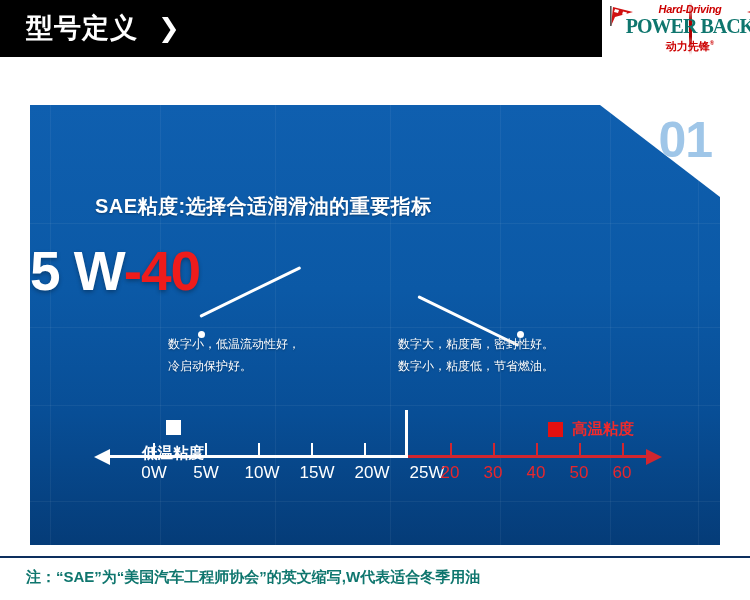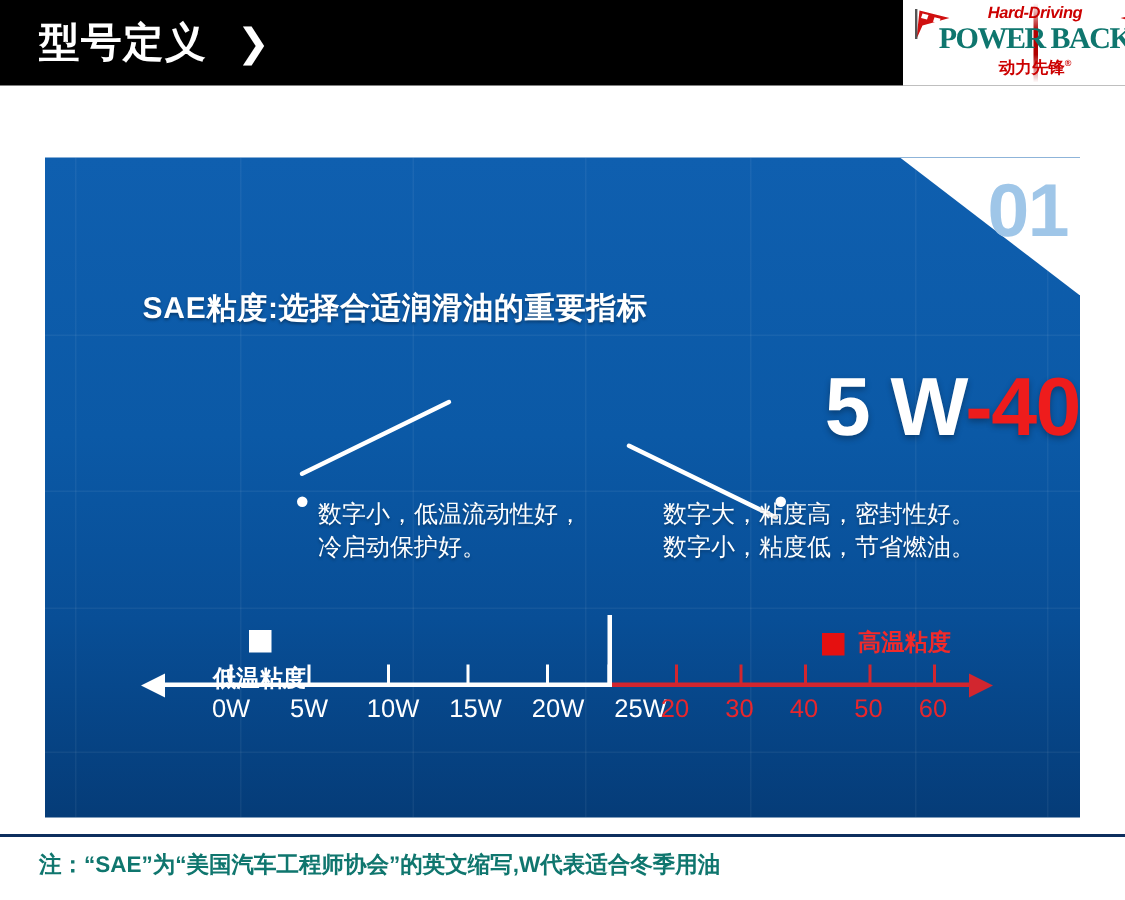--- a/index.html
+++ b/index.html
@@ -152,21 +152,21 @@
     letter-spacing: 0.5px;
     line-height: 26px;
     white-space: nowrap;
     text-shadow: 0 1px 2px rgba(0,0,0,0.35);
   }
 
   
   .grade {
     position: absolute;
     left: 0; right: 0; top: 135px;
-    text-align: right;
+    text-align: left;
     font-size: 55px;
     font-weight: bold;
     line-height: 62px;
     letter-spacing: -1px;
     white-space: nowrap;
     text-shadow: 0 2px 4px rgba(0,0,0,0.3);
   }
   .grade .cold { color: #ffffff; }
   .grade .hot  { color: #ee1c1c; }
 
@@ -194,26 +194,25 @@
     width: 7px; height: 7px;
     border-radius: 50%;
     background: #ffffff;
   }
   .leader-dot.d1 { left: 168px; top: 226px; }
   .leader-dot.d2 { left: 487px; top: 226px; }
 
   
   .desc {
     position: absolute;
-    font-size: 16px;
+    font-size: 12px;
     color: #ffffff;
     line-height: 22px;
     white-space: nowrap;
     text-shadow: 0 1px 2px rgba(0,0,0,0.3);
-    margin-left: 44px;
   }
   .desc.left  { left: 138px; top: 228px; }
   .desc.right { left: 368px; top: 228px; }
 
   
   .legend {
     position: absolute;
     top: 315px;
     display: flex;
     align-items: center;

